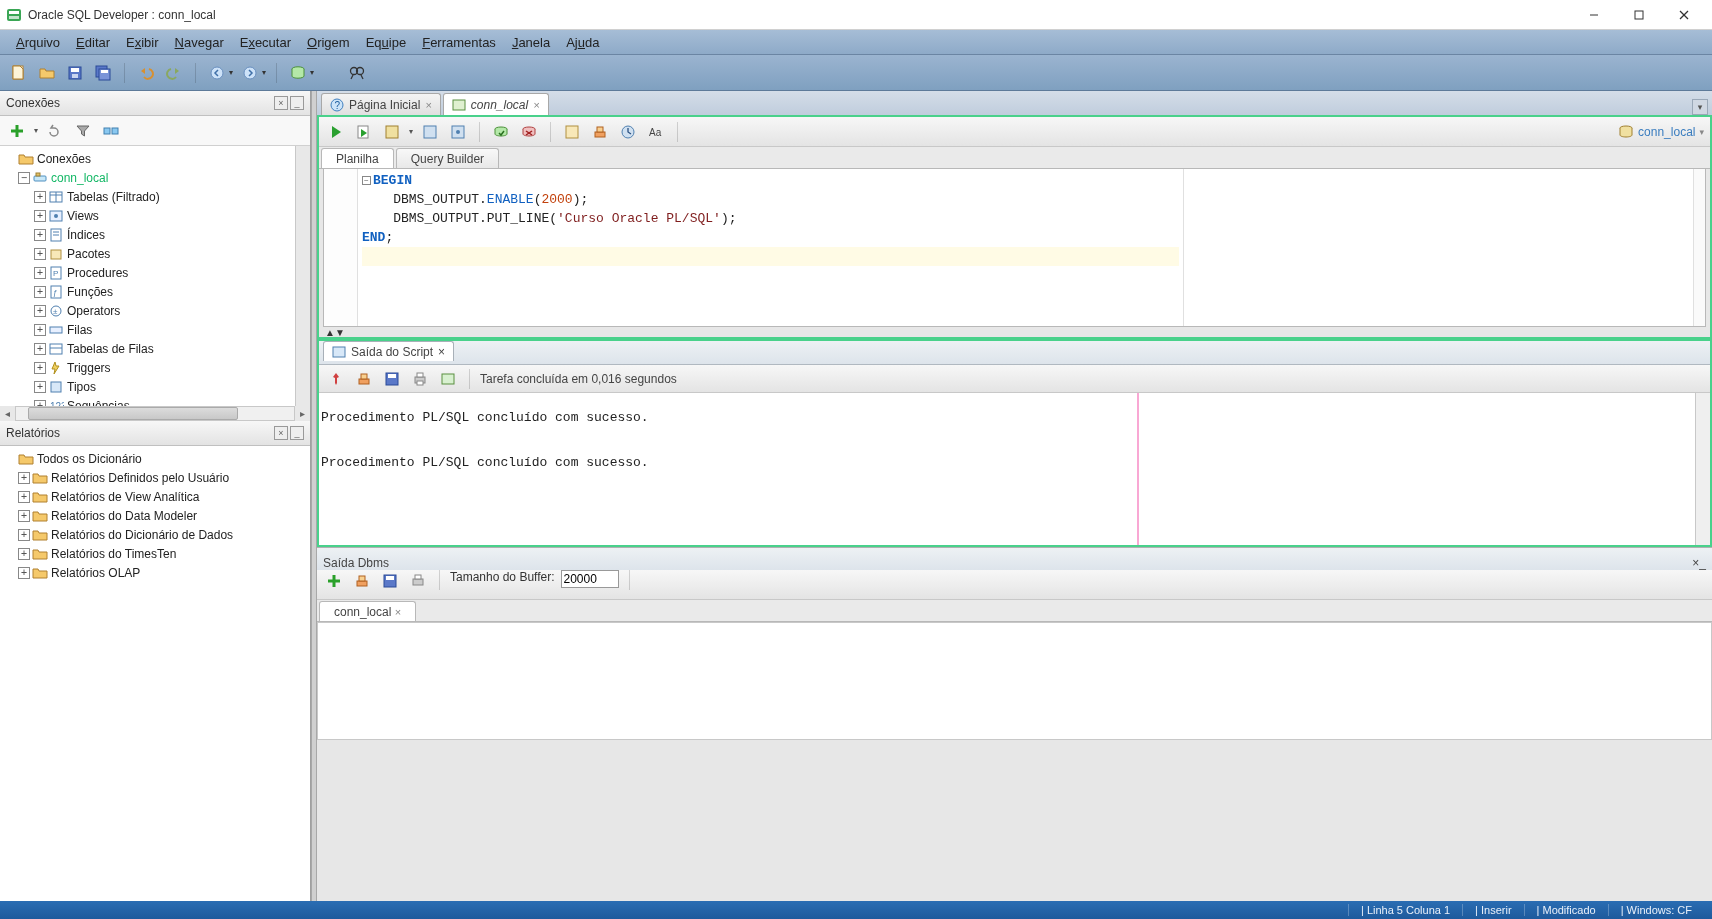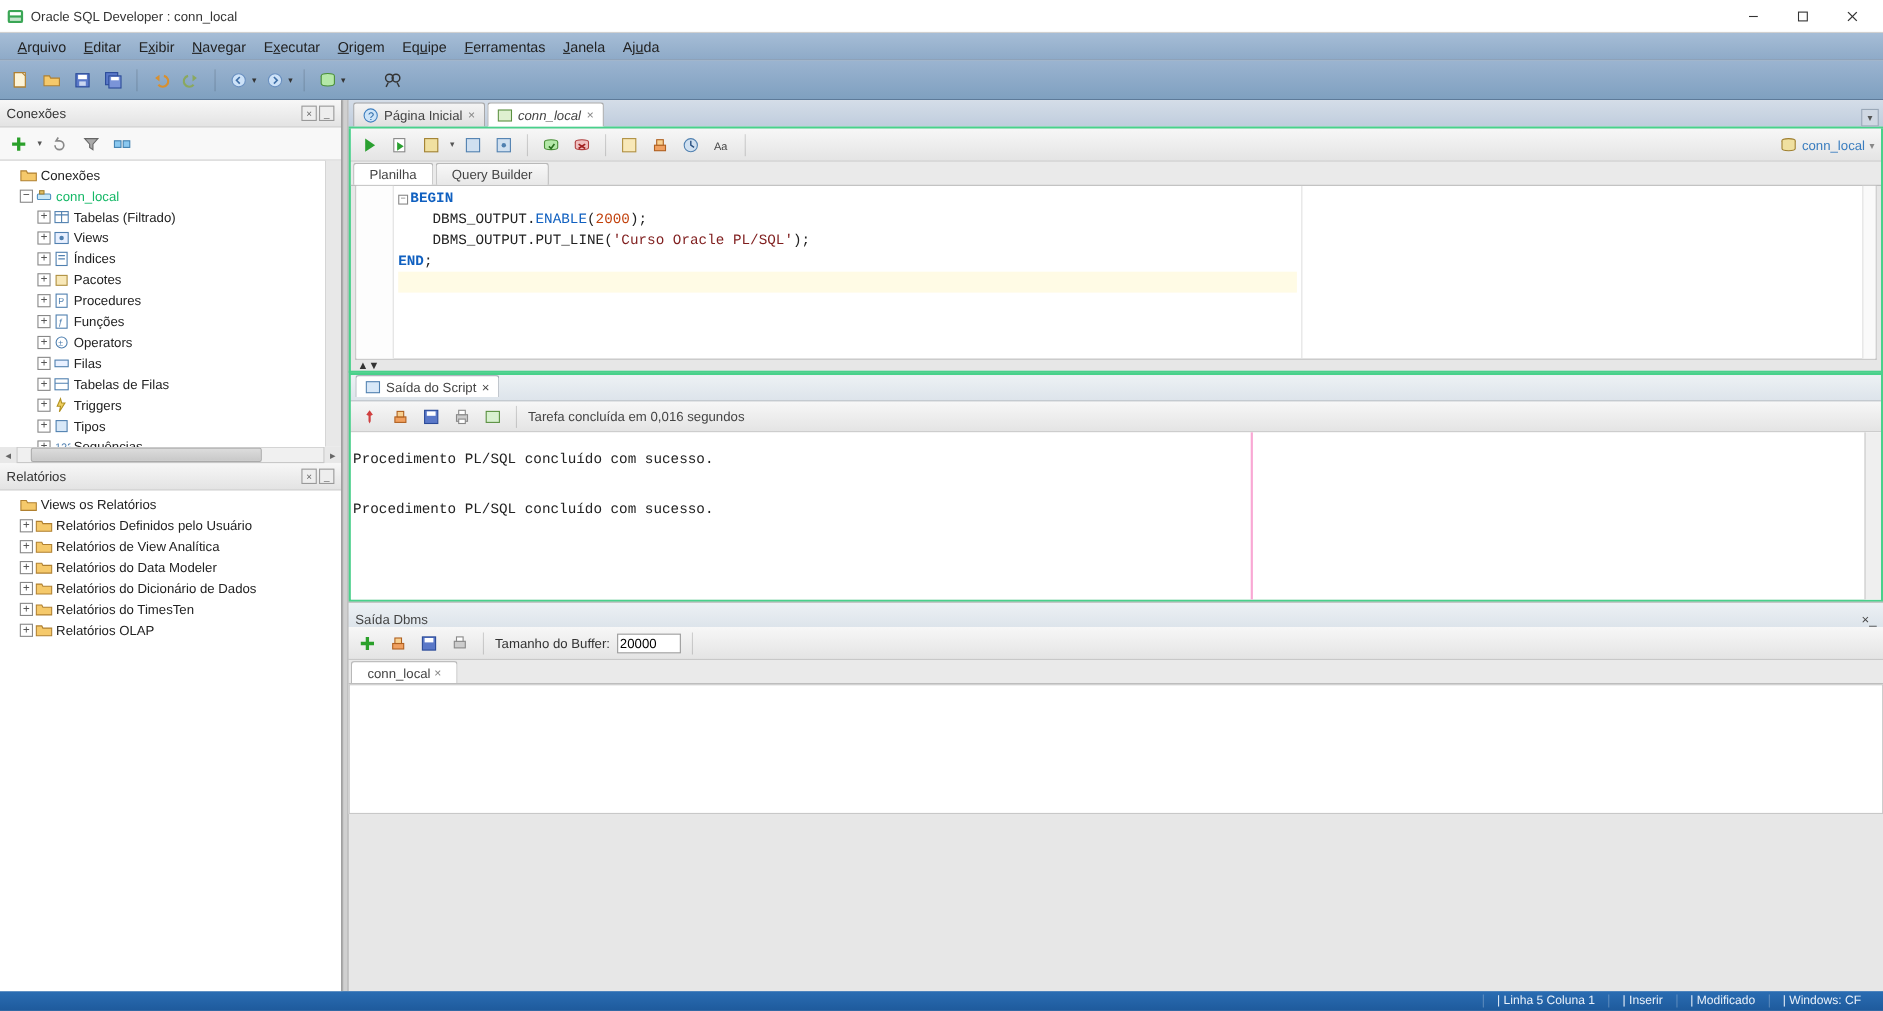--- a/index.html
+++ b/index.html
@@ -93,21 +93,21 @@
 .out-tb { height: 28px; background: linear-gradient(#f7f7f7,#e4e4e4); display: flex; align-items: center; padding: 0 6px; gap: 6px; border-bottom: 1px solid #c8c8c8; font-size: 12px; color: #444;}
 .out-body { display: flex; background: #fff; height: 152px; font-family: 'Courier New', monospace; font-size: 13px; color: #222; }
 .out-left { flex: 1; padding: 2px; border-right: 2px solid #f9a8d4; white-space: pre-wrap;}
 .out-right { width: 556px; }
 .out-scroll { width: 15px; background: #efefef; border-left: 1px solid #c8c8c8;}
 
 
 .dbms-frame { border-top: 1px solid #b0b0b0; display: flex; flex-direction: column; }
 .dbms-hdr { height: 22px; background: linear-gradient(#edf1f4,#dde4eb); display: flex; align-items: flex-end; padding: 0 6px; font-size: 12px; color: #444; }
 .dbms-hdr .spacer { flex: 1; }
-.dbms-tb { height: 30px; background: linear-gradient(#f7f7f7,#e4e4e4); display: flex; align-items: center; padding: 0 6px; gap: 6px; border-bottom: 1px solid #c8c8c8; font-size: 12px; color: #333;}
+.dbms-tb { height: 30px; background: linear-gradient(#f7f7f7,#e4e4e4); display: flex; padding: 0 6px; gap: 6px; border-bottom: 1px solid #c8c8c8; font-size: 12px; color: #333;}
 .dbms-tb input { width: 58px; height: 18px; font-size: 12px; border: 1px solid #999; padding: 0 2px; }
 .dbms-tabs { height: 22px; background: #eaeaea; display: flex; align-items: flex-end; border-bottom: 1px solid #b8b8b8; }
 .dbms-body { flex: 1; background: #fff; border: 1px solid #c8c8c8; min-height: 118px; margin: 0;}
 
 
 .statusbar { height: 18px; background: linear-gradient(#2a6db3,#1e5a9c); color: #e8f0fa; font-size: 11px; display: flex; align-items: center; padding: 0 8px; }
 .statusbar .sp { flex: 1; }
 .statusbar .cell { padding: 0 12px; border-left: 1px solid rgba(255,255,255,0.25); }
 
 
@@ -429,21 +429,21 @@
       <span class="hdr-btn">_</span>
     </div>
     <div class="tree" style="flex:1;">
       <div class="tree-row">
           <span class="exp none"></span>
           <span class="ticon">
             <svg viewBox="0 0 16 16" class="icon-16">
               <path d="M1 4h5l1 2h8v7H1z" fill="#f5c96b" stroke="#b08030"></path>
             </svg>
           </span>
-          <span>Views os Relatórios</span>
+          <span>Todos os Dicionário</span>
         </div>
       <div class="tree-row indent-1">
           <span class="exp">+</span>
           <span class="ticon">
             <svg viewBox="0 0 16 16" class="icon-16">
               <path d="M1 4h5l1 2h8v7H1z" fill="#f5c96b" stroke="#b08030"></path>
             </svg>
           </span>
           <span>Relatórios Definidos pelo Usuário</span>
         </div>

